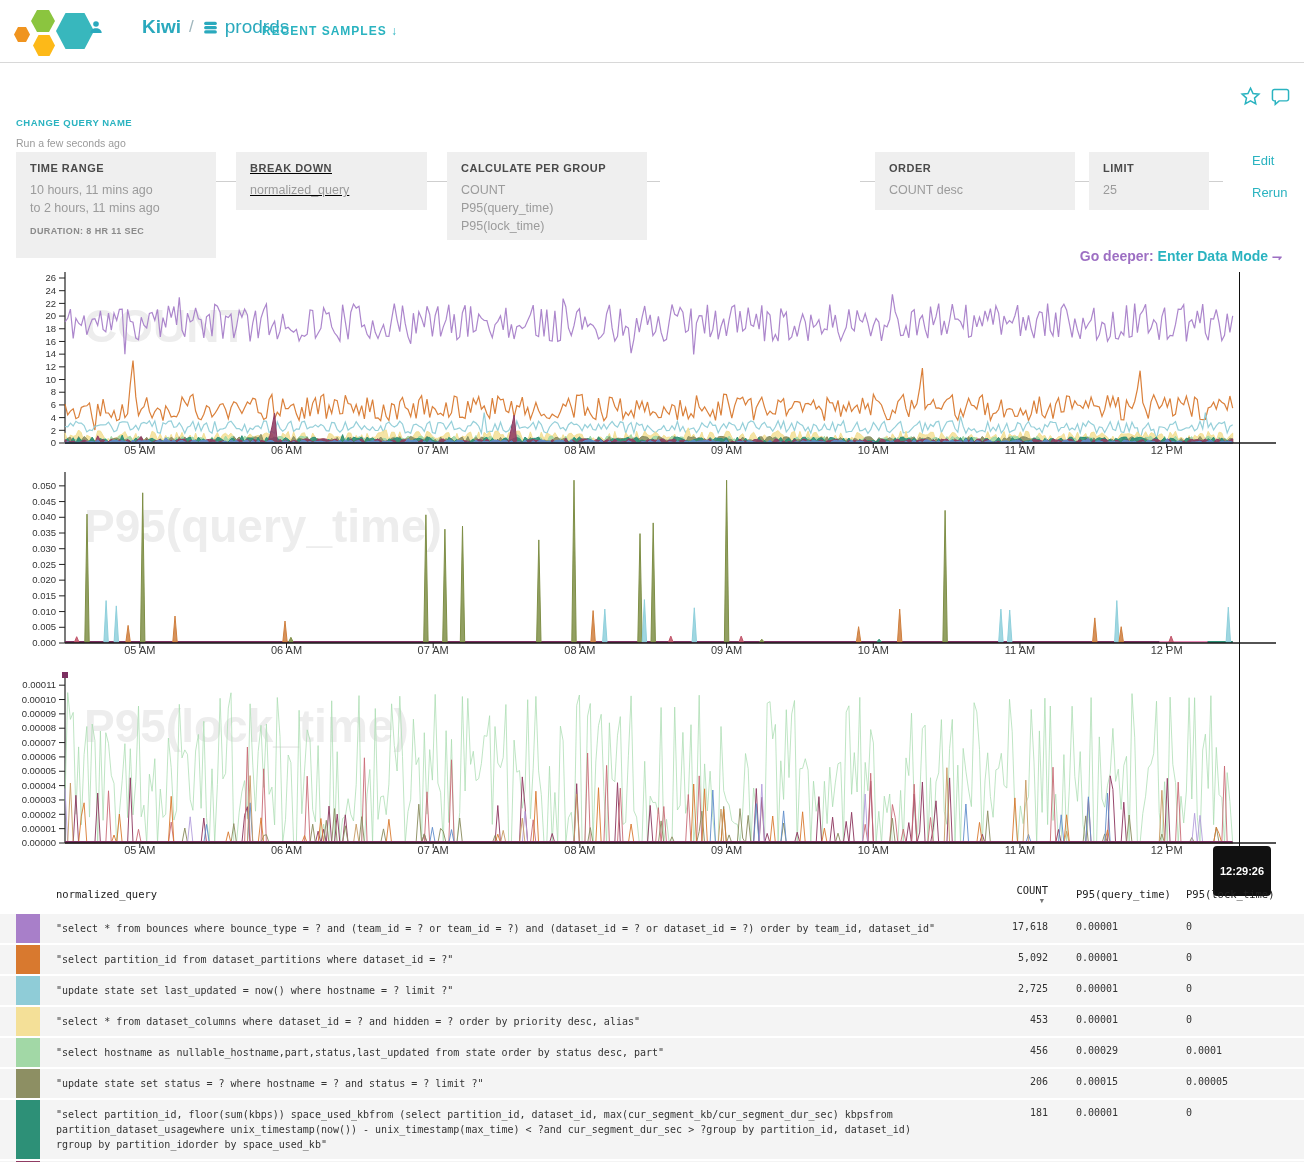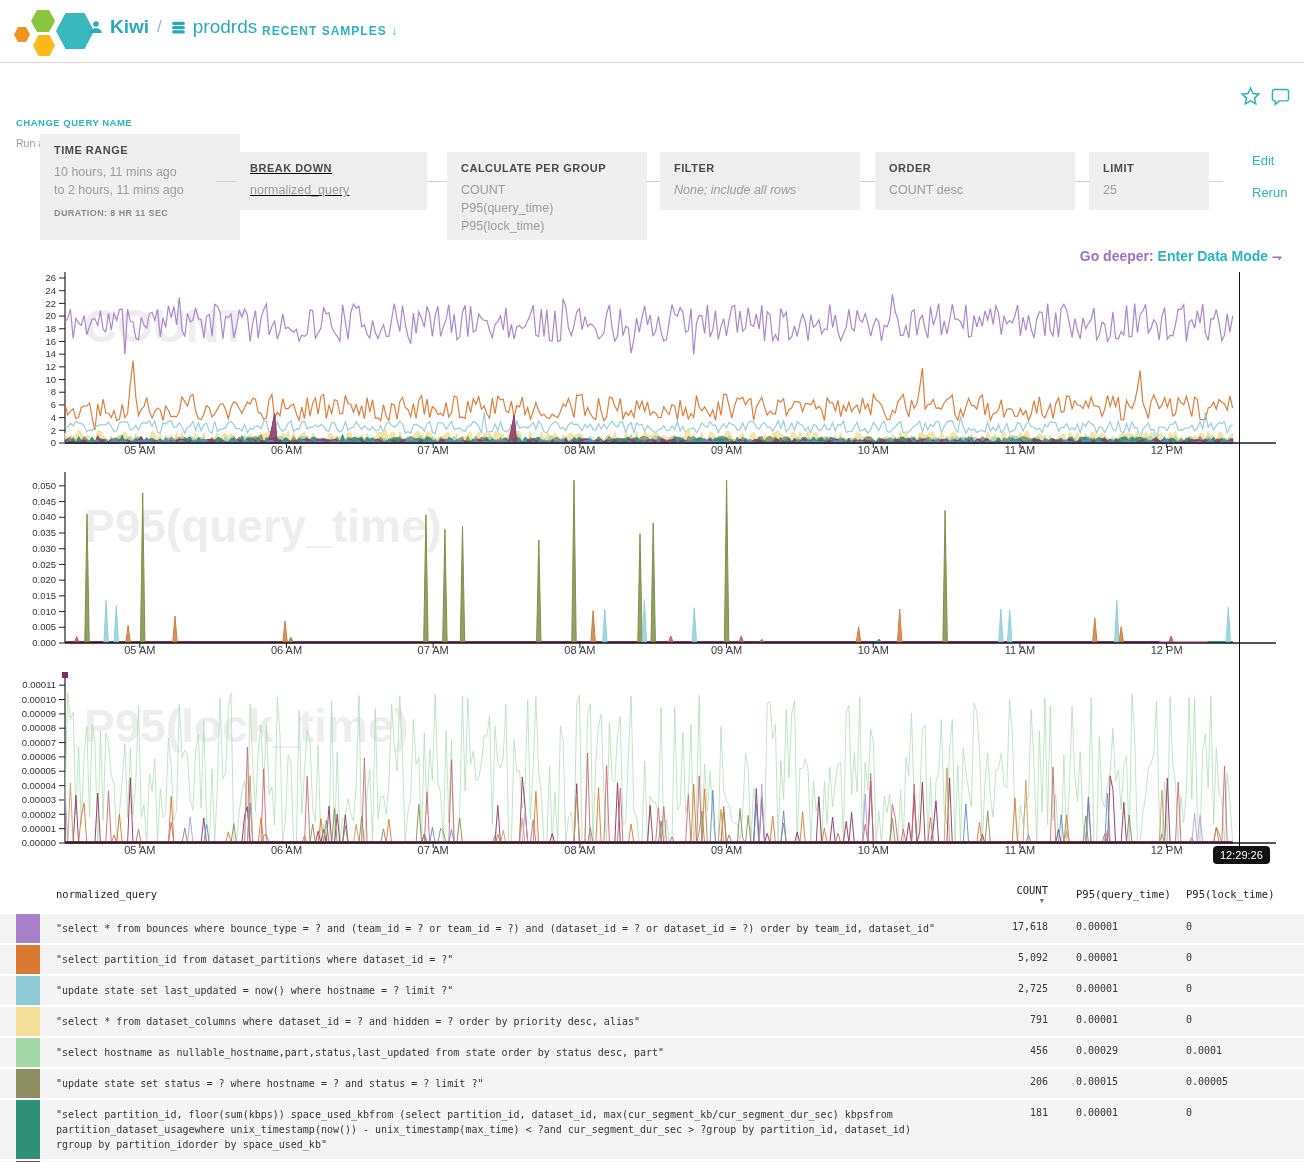--- a/index.html
+++ b/index.html
@@ -4,21 +4,21 @@
 <style>
   html,body{margin:0;padding:0;background:#fff;}
   #page{position:relative;width:1304px;height:1162px;overflow:hidden;
         font-family:"Liberation Sans",sans-serif;background:#fff;}
   
   .topbar{position:absolute;left:0;top:0;width:1304px;height:62px;border-bottom:1px solid #d8d8d8;background:#fff;}
   .logo{position:absolute;left:8px;top:2px;width:84px;height:58px;}
   .hex{position:absolute;clip-path:polygon(25% 0%,75% 0%,100% 50%,75% 100%,25% 100%,0% 50%);}
   .team{position:absolute;left:88px;top:16px;display:flex;align-items:center;gap:6px;}
   .team-name,.ds-name{font-size:19px;color:#2aa9bd;}
-  .team-name{font-weight:bold;}
+  .team-name{font-weight:bold;margin-left:32px;}
   .slash{font-size:17px;color:#9fb6bd;margin:0 2px;}
   .recent{position:absolute;left:262px;top:24px;font-size:12px;font-weight:bold;letter-spacing:1px;color:#2ab3c0;cursor:pointer;}
   .recent .arr{font-weight:bold;}
   
   .qtitle{position:absolute;left:16px;top:88px;width:1180px;font-size:15.5px;font-weight:bold;color:#1d2d3a;}
   .hdr-icons{position:absolute;left:1240px;top:86px;display:flex;gap:9px;}
   .hdr-icons svg{cursor:pointer;}
   .cqn{position:absolute;left:16px;top:117px;font-size:9.5px;font-weight:bold;letter-spacing:.5px;color:#2ab3c0;cursor:pointer;}
   .run-ago{position:absolute;left:16px;top:137px;font-size:10.5px;color:#9a9a9a;}
   
@@ -29,22 +29,22 @@
   .blk .dur{font-size:9px;font-weight:bold;letter-spacing:.4px;color:#8a8a8a;margin-top:9px;}
   .conn{position:absolute;height:1px;background:#cfcfcf;top:181px;}
   .side-link{position:absolute;left:1228px;font-size:13px;color:#2ab3c0;cursor:pointer;margin-left:24px;}
   .go-deeper{position:absolute;right:22px;top:248px;font-size:14px;font-weight:bold;}
   .go-deeper .pfx{color:#9d6fc3;}
   .go-deeper .lnk{color:#2ab3c0;cursor:pointer;}
   .go-deeper .ga{color:#9d6fc3;font-size:12px;}
   
   .chart{position:absolute;left:0;width:1290px;height:195px;}
   #crosshair{position:absolute;left:1239px;top:272px;width:1px;height:578px;background:#111;}
-  #time-badge{position:absolute;left:1213px;top:846px;background:#111;color:#fff;font-size:11px;font-weight:normal;
-              padding:3px 7px;border-radius:4px;}
+  #time-badge{position:absolute;left:1213px;top:846px;background:#111;color:#fff;font-size:11px;font-weight:bold;
+              padding:19px 7px;border-radius:4px;}
   
   .rtable{position:absolute;left:0;top:878px;width:1304px;font-family:"DejaVu Sans Mono",monospace;}
   .thead{position:relative;height:36px;}
   .th-q{position:absolute;left:56px;top:10px;font-size:10.5px;color:#222;}
   .th-count{position:absolute;left:960px;width:88px;top:6px;text-align:right;font-size:10.5px;color:#222;cursor:pointer;}
   .th-count .sort-arrow{font-size:7px;color:#777;display:block;padding-right:4px;margin-top:1px;}
   .th-p95q{position:absolute;left:1076px;top:10px;font-size:10.5px;color:#222;cursor:pointer;}
   .th-p95l{position:absolute;left:1186px;top:10px;font-size:10.5px;color:#222;cursor:pointer;}
   .trow{position:relative;background:#f4f4f4;margin-bottom:2px;min-height:25px;}
   .swatch{position:absolute;left:16px;top:0;bottom:0;width:24px;}
@@ -89,39 +89,35 @@
     <svg width="21" height="21" viewBox="0 0 24 24">
         <path d="M12 2.5l2.9 6.1 6.7.7-5 4.5 1.4 6.6-6-3.4-6 3.4 1.4-6.6-5-4.5 6.7-.7z" fill="none" stroke="#2ab3c0" stroke-width="1.7"></path>
       </svg>
     <svg width="21" height="21" viewBox="0 0 24 24">
         <path d="M5 4h14a2.2 2.2 0 012.2 2.2v8.6A2.2 2.2 0 0119 17h-8.6L6 21v-4H5a2.2 2.2 0 01-2.2-2.2V6.2A2.2 2.2 0 015 4z" fill="none" stroke="#2ab3c0" stroke-width="1.7"></path>
       </svg>
   </div>
   <div class="cqn">CHANGE QUERY NAME</div>
   <div class="run-ago">Run a few seconds ago</div>
 
-  <div class="blk" style="left:16px;top:134px;width:200px;height:106px;margin-left:24px;">
+  <div class="blk" style="left:16px;top:152px;width:200px;height:106px;">
     <div class="lbl">TIME RANGE</div>
     <div class="val">10 hours, 11 mins ago</div>
     <div class="val">to 2 hours, 11 mins ago</div>
     <div class="dur">DURATION: 8 HR 11 SEC</div>
   </div>
   <div class="blk" style="left:236px;top:152px;width:191px;height:58px;text-decoration:underline;">
     <div class="lbl">BREAK DOWN</div>
     <div class="val">normalized_query</div>
   </div>
   <div class="blk" style="left:447px;top:152px;width:200px;height:88px;">
     <div class="lbl">CALCULATE PER GROUP</div>
     <div class="val">COUNT</div>
     <div class="val">P95(query_time)</div>
     <div class="val">P95(lock_time)</div>
-  </div>
-  <div class="blk" style="left:660px;top:152px;width:200px;height:58px;">
-    <div class="lbl">FILTER</div>
-    <div class="val italic">None; include all rows</div>
   </div>
   <div class="blk" style="left:875px;top:152px;width:200px;height:58px;">
     <div class="lbl">ORDER</div>
     <div class="val">COUNT desc</div>
   </div>
   <div class="blk" style="left:1089px;top:152px;width:120px;height:58px;">
     <div class="lbl">LIMIT</div>
     <div class="val">25</div>
   </div>
   <div class="conn" style="left:216px;width:20px;"></div>
@@ -364,21 +360,21 @@
         <div class="trow">
           <div class="swatch" style="background: rgb(143, 204, 215);"></div>
           <div class="qtext">"update state set last_updated = now() where hostname = ? limit ?"</div>
           <div class="num c-count">2,725</div>
           <div class="num c-p95q">0.00001</div>
           <div class="num c-p95l">0</div>
         </div>
         <div class="trow">
           <div class="swatch" style="background: rgb(244, 224, 152);"></div>
           <div class="qtext">"select * from dataset_columns where dataset_id = ? and hidden = ? order by priority desc, alias"</div>
-          <div class="num c-count">791</div>
+          <div class="num c-count">453</div>
           <div class="num c-p95q">0.00001</div>
           <div class="num c-p95l">0</div>
         </div>
         <div class="trow">
           <div class="swatch" style="background: rgb(162, 216, 166);"></div>
           <div class="qtext">"select hostname as nullable_hostname,part,status,last_updated from state order by status desc, part"</div>
           <div class="num c-count">456</div>
           <div class="num c-p95q">0.00029</div>
           <div class="num c-p95l">0.0001</div>
         </div>

